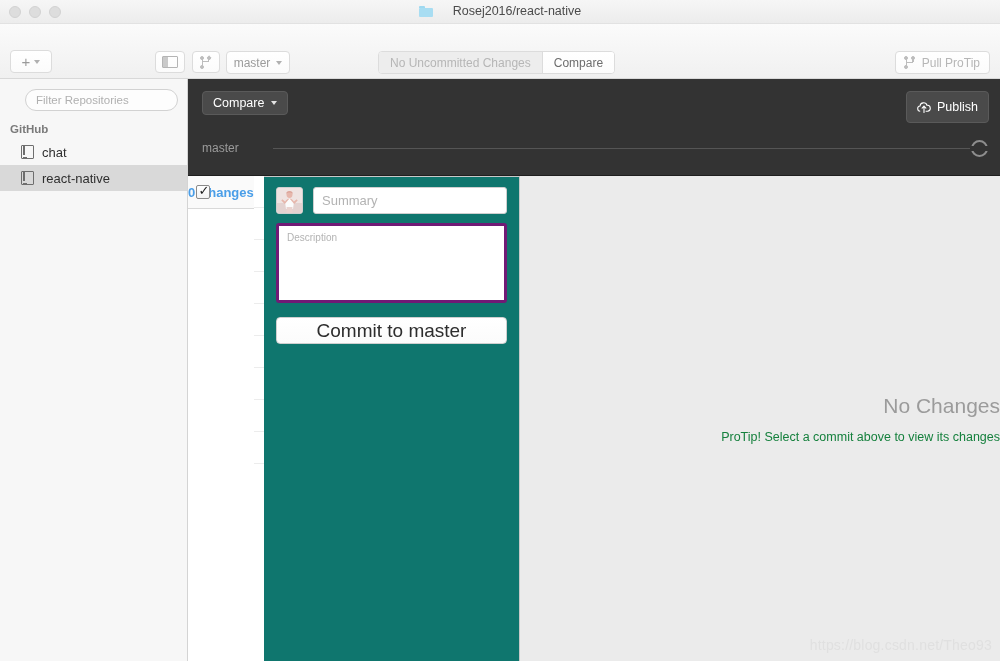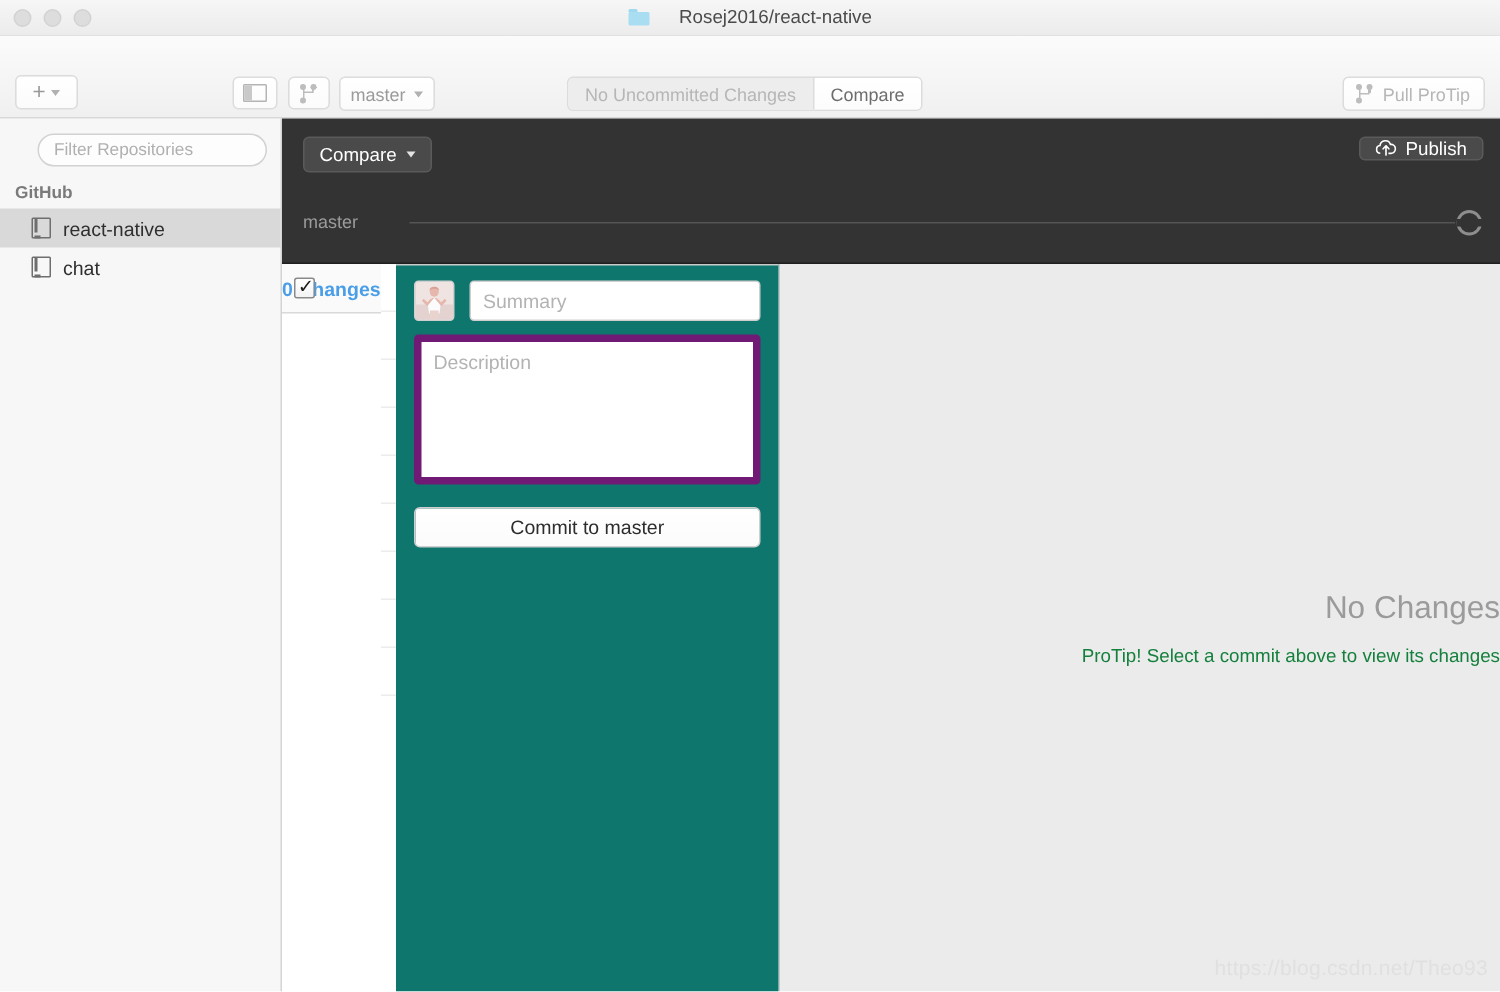--- a/index.html
+++ b/index.html
@@ -168,26 +168,26 @@
     background: #4a4a4a;
     border: 1px solid #5a5a5a;
     border-radius: 4px;
     color: #ffffff; font-size: 12.5px;
     display: inline-flex; align-items: center; gap: 7px;
     cursor: default;
   }
   .compare-btn .caret { border-top-color: #e3e3e3; }
   .publish-btn {
     position: absolute; right: 11px; top: 12px;
-    height: 16px; padding: 0 10px;
+    height: 32px; padding: 0 10px;
     background: #4a4a4a;
     border: 1px solid #5a5a5a;
     border-radius: 4px;
     color: #ffffff; font-size: 12.5px;
-    display: inline-flex; align-items: flex-start; gap: 6px;
+    display: inline-flex; align-items: center; gap: 6px;
     cursor: default;
   }
   .timeline { position: absolute; left: 0; right: 0; top: 55px; height: 30px; }
   .tl-label {
     position: absolute; left: 14px; top: 7px;
     color: #9b9b9b; font-size: 12px;
   }
   .tl-line {
     position: absolute; left: 85px; right: 30px; top: 14px;
     height: 1px; background: #555555;
@@ -255,35 +255,35 @@
     flex: 1; height: 27px;
     border: 1px solid #cfcfcf; border-radius: 3px;
     background: #ffffff;
     font-size: 13px; color: #333; padding: 0 8px;
     outline: none;
     font-family: "Liberation Sans", sans-serif;
   }
   .input-plain::placeholder { color: #b3b3b3; }
   .desc {
     margin-top: 9px;
-    width: 100%; height: 100px;
-    border: 5px solid #701a75; border-radius: 3px;
+    width: 100%; height: 80px;
+    border: 3px solid #701a75; border-radius: 3px;
     background: #ffffff;
-    font-size: 13px; color: #333;
+    font-size: 10px; color: #333;
     padding: 6px 8px;
     outline: none; resize: none;
     font-family: "Liberation Sans", sans-serif;
   }
   .desc::placeholder { color: #b3b3b3; }
   .commit-btn {
     margin-top: 10px;
     width: 100%; height: 27px;
     border: 1px solid #cfcfcf; border-radius: 4px;
     background: linear-gradient(#ffffff,#fbfbfb);
-    font-size: 13px; color: #2d2d2d;
+    font-size: 19px; color: #2d2d2d;
     display: flex; align-items: center; justify-content: center;
     cursor: default;
     font-family: "Liberation Sans", sans-serif;
   }
 
   .diff-pane {
     flex: 1; background: #ebebeb;
     display: flex; flex-direction: column;
     align-items: flex-end; justify-content: center;
     position: relative;
@@ -363,31 +363,31 @@
   </div>
 
   <div class="body">
 
     <div class="sidebar">
       <div class="filter-wrap">
         <input class="filter-input" type="text" placeholder="Filter Repositories" style="">
       </div>
       <div class="group-title">GitHub</div>
 
+      <div class="repo-item">
+        <span class="repo-ico">
+            <em></em>
+          </span>
+        <span>chat</span>
+      </div>
       <div class="repo-item selected">
         <span class="repo-ico">
             <em></em>
           </span>
         <span>react-native</span>
-      </div>
-      <div class="repo-item">
-        <span class="repo-ico">
-            <em></em>
-          </span>
-        <span>chat</span>
       </div>
     </div>
 
     <div class="main">
 
       <div class="darkbar">
         <div class="compare-btn">
           <span>Compare</span>
           <span class="caret"></span>
         </div>

